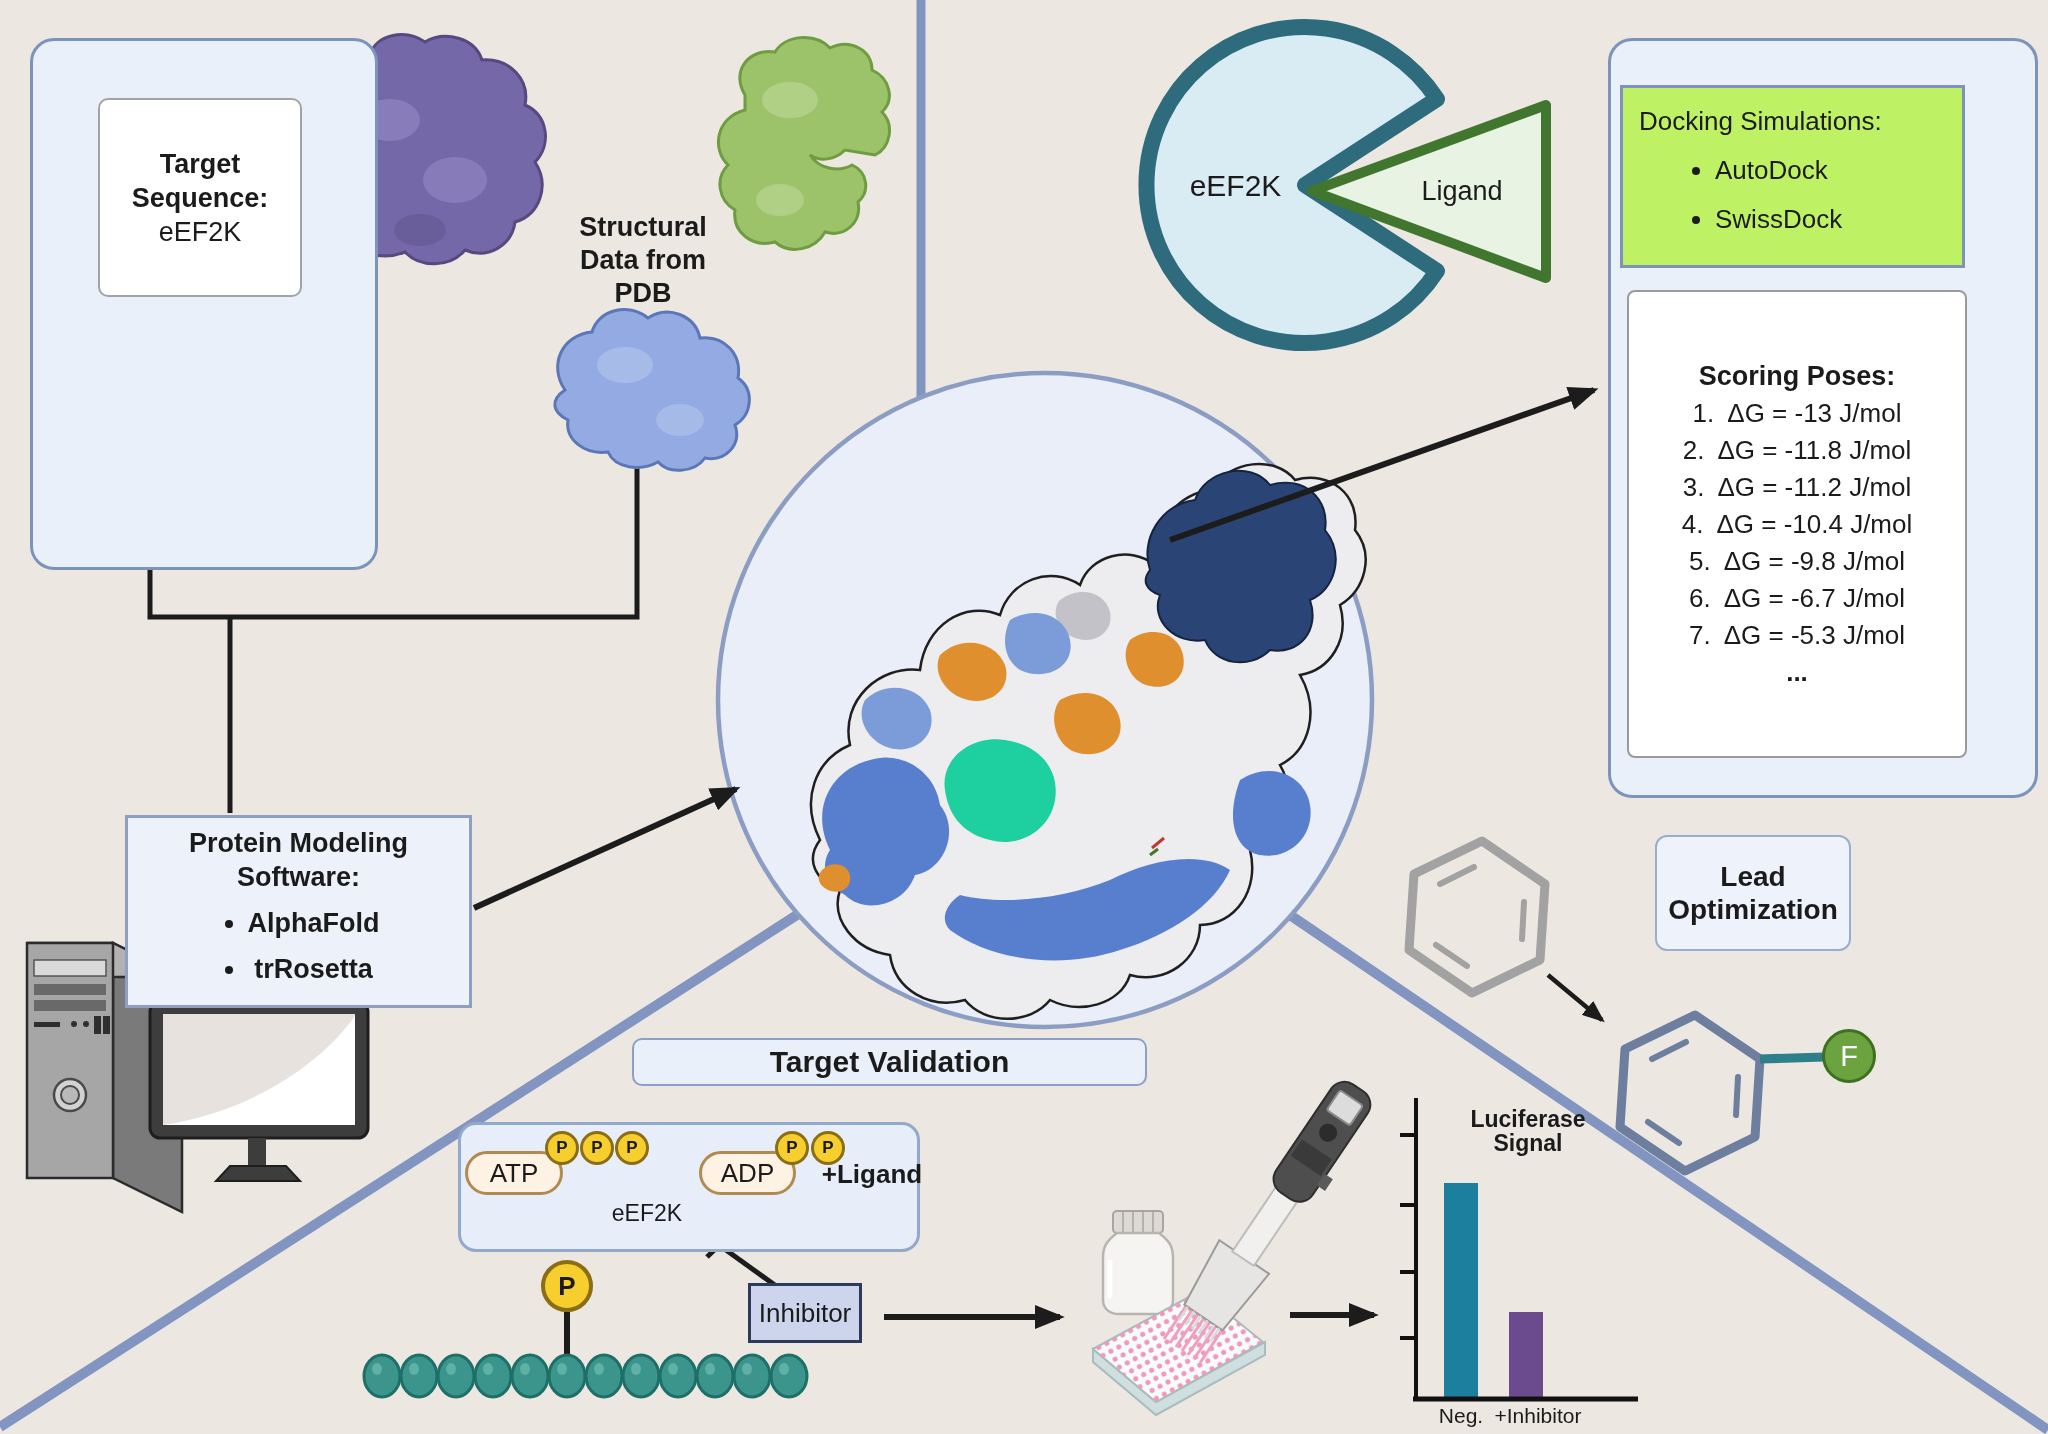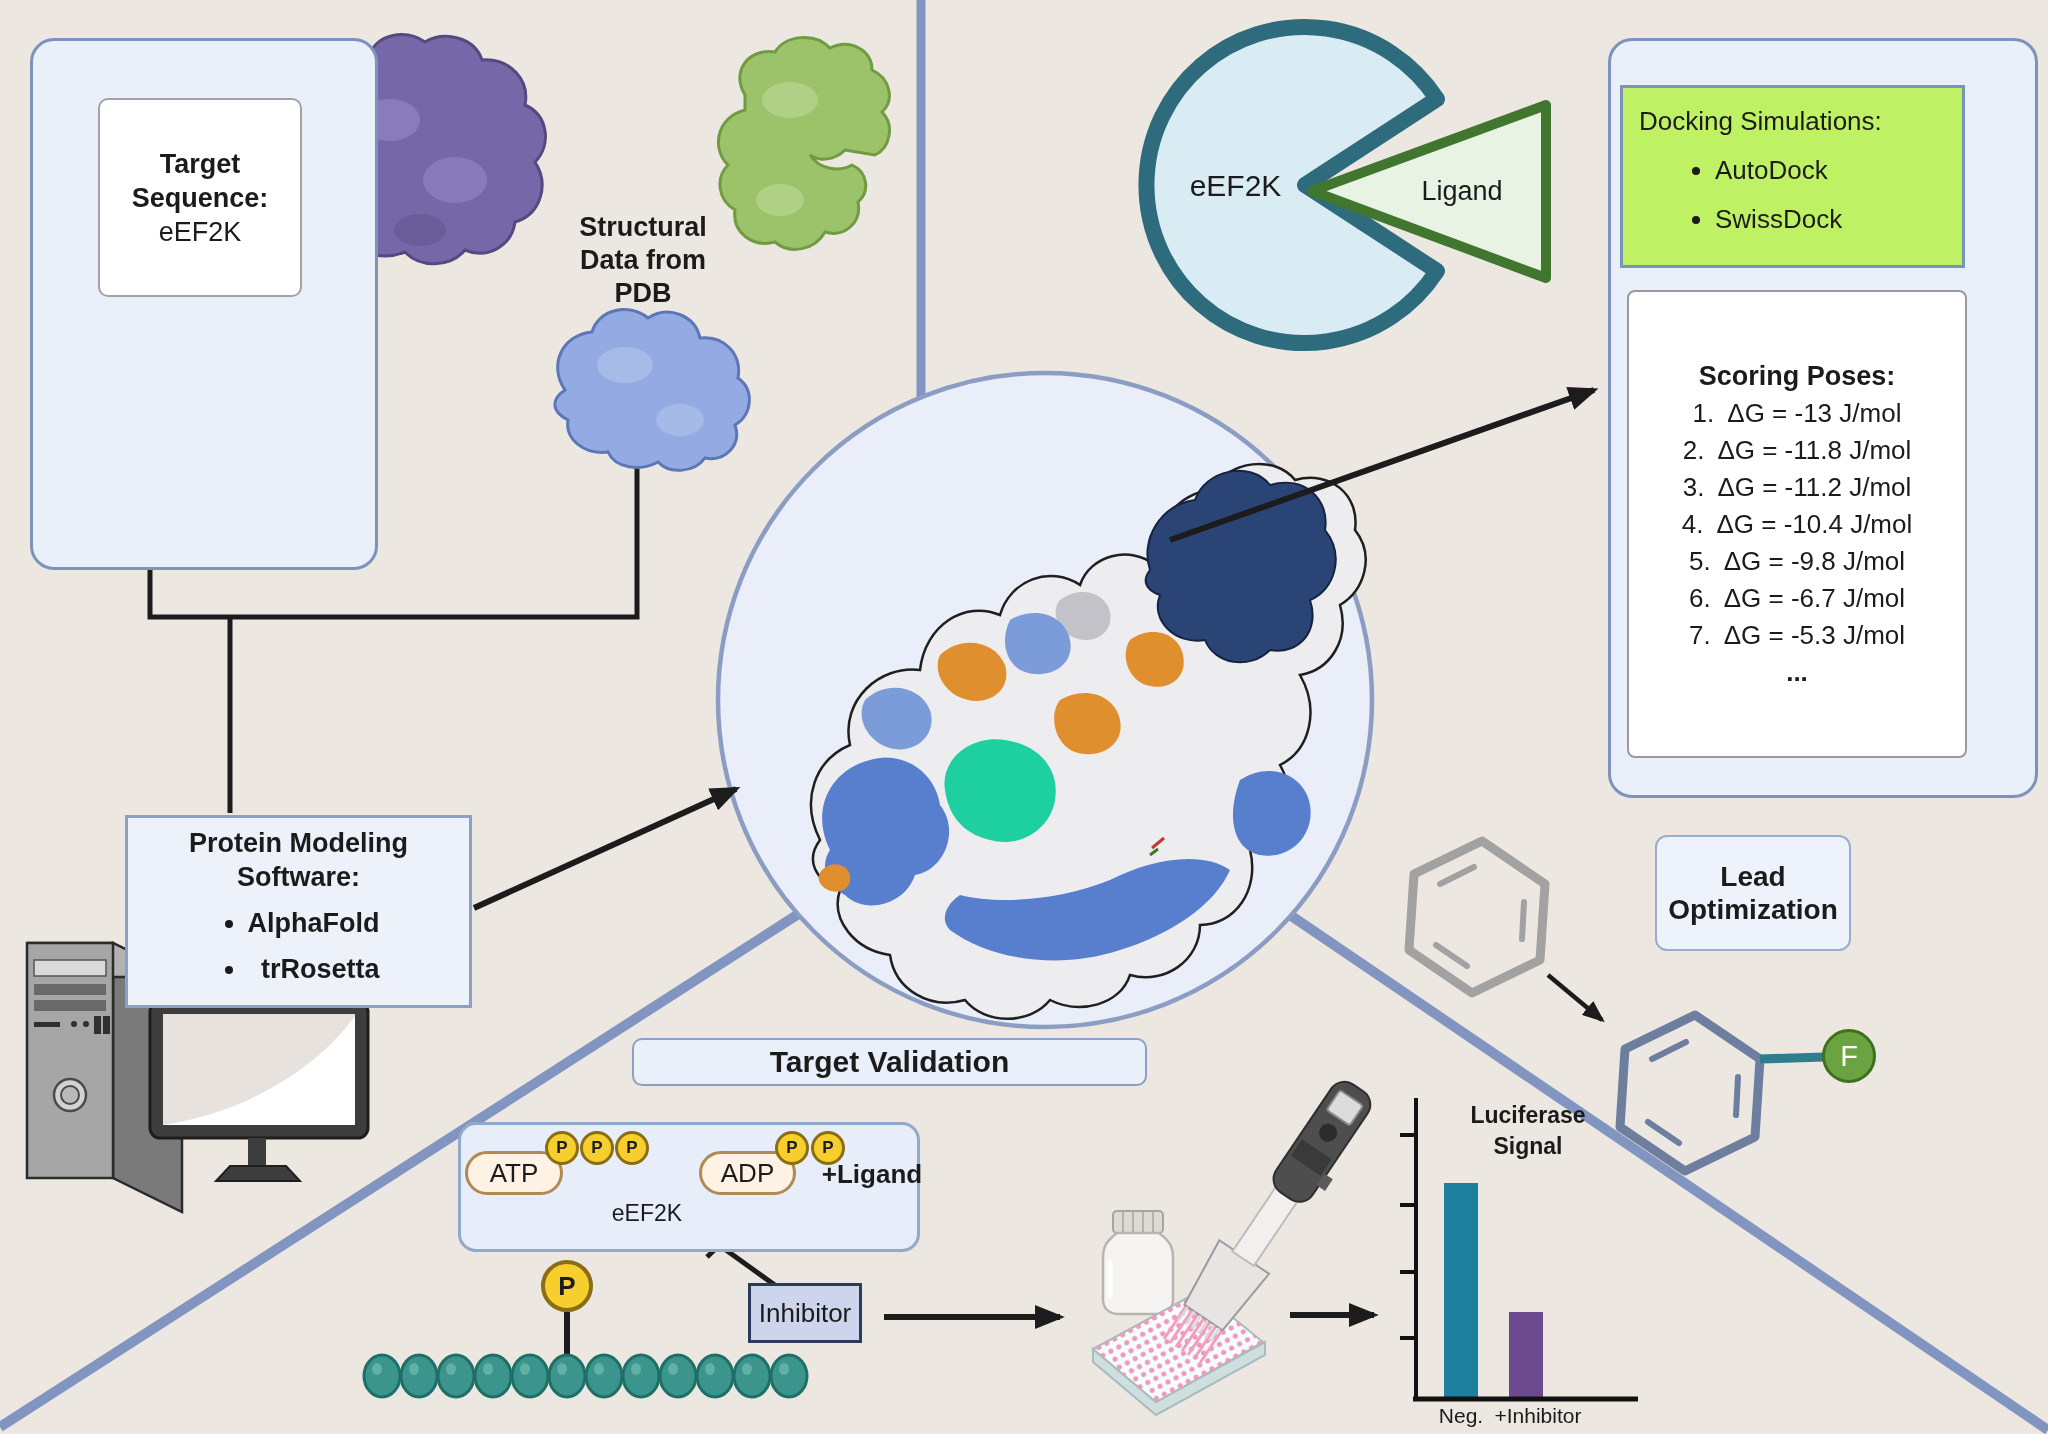--- a/index.html
+++ b/index.html
@@ -248,21 +248,21 @@
 <div class="abs panel" style="left:30px;top:38px;width:348px;height:532px;"></div>
 <div class="abs whitebox" style="left:98px;top:98px;width:204px;height:199px;">
   <span class="b">Target Sequence:</span>
   <span>eEF2K</span>
 </div>
 
 <div class="abs b ctr" style="left:553px;top:200px;width:180px;height:120px;font-size:27px;line-height:33px;">Structural Data from PDB</div>
 
 <div class="abs col" style="left:125px;top:815px;width:347px;height:193px;background:#edf2fa;border:3px solid #8d9fc4;font-size:27px;line-height:34px;font-weight:bold;">
   <span style="max-width:300px;">Protein Modeling Software:</span>
-  <ul style="padding-left:30px;text-align:right;">
+  <ul style="padding-left:30px;text-align:center;">
     <li>AlphaFold</li>
     <li>trRosetta</li>
   </ul>
 </div>
 
 <div class="abs ctr" style="left:1163px;top:168px;width:145px;height:36px;font-size:30px;">eEF2K</div>
 <div class="abs ctr" style="left:1392px;top:174px;width:140px;height:34px;font-size:27px;">Ligand</div>
 
 <div class="abs panel" style="left:1608px;top:38px;width:430px;height:760px;"></div>
 <div class="abs" style="left:1620px;top:85px;width:345px;height:183px;background:#bef264;border:3px solid #7d93bb;display:flex;flex-direction:column;justify-content:center;padding-left:16px;font-size:26px;line-height:37px;">
@@ -291,20 +291,20 @@
 <div class="abs ctr pcirc" style="left:545px;top:1131px;width:34px;height:34px;font-size:17px;">P</div>
 <div class="abs ctr pcirc" style="left:580px;top:1131px;width:34px;height:34px;font-size:17px;">P</div>
 <div class="abs ctr pcirc" style="left:615px;top:1131px;width:34px;height:34px;font-size:17px;">P</div>
 <div class="abs ctr pcirc" style="left:775px;top:1131px;width:34px;height:34px;font-size:17px;">P</div>
 <div class="abs ctr pcirc" style="left:811px;top:1131px;width:34px;height:34px;font-size:17px;">P</div>
 <div class="abs ctr b" style="left:818px;top:1157px;width:108px;height:34px;font-size:26px;">+Ligand</div>
 <div class="abs ctr" style="left:592px;top:1198px;width:110px;height:30px;font-size:23px;">eEF2K</div>
 <div class="abs ctr pcirc" style="left:541px;top:1260px;width:52px;height:52px;font-size:26px;border-width:4px;">P</div>
 <div class="abs ctr" style="left:748px;top:1283px;width:114px;height:60px;background:#ccd5ec;border:3px solid #2c3a5c;font-size:26px;">Inhibitor</div>
 
-<div class="abs ctr b" style="left:1448px;top:1100px;width:160px;height:62px;font-size:23px;line-height:31px;">Luciferase Signal</div>
+<div class="abs ctr b" style="left:1448px;top:1100px;width:160px;height:62px;font-size:23px;line-height:24px;">Luciferase Signal</div>
 <div class="abs ctr" style="left:1428px;top:1403px;width:66px;height:26px;font-size:21px;">Neg.</div>
 <div class="abs ctr" style="left:1480px;top:1403px;width:116px;height:26px;font-size:21px;">+Inhibitor</div>
 
 <div class="abs ctr b" style="left:1655px;top:835px;width:196px;height:116px;background:#eef3fb;border:2.5px solid #9aadce;border-radius:12px;font-size:28px;line-height:33px;padding:0 27px;">Lead Optimization</div>
 <div class="abs ctr" style="left:1822px;top:1029px;width:54px;height:54px;background:#6aa33f;border:3px solid #3e701f;border-radius:50%;color:#ffffff;font-size:29px;">F</div>
 
 </div>
 
 </body></html>

